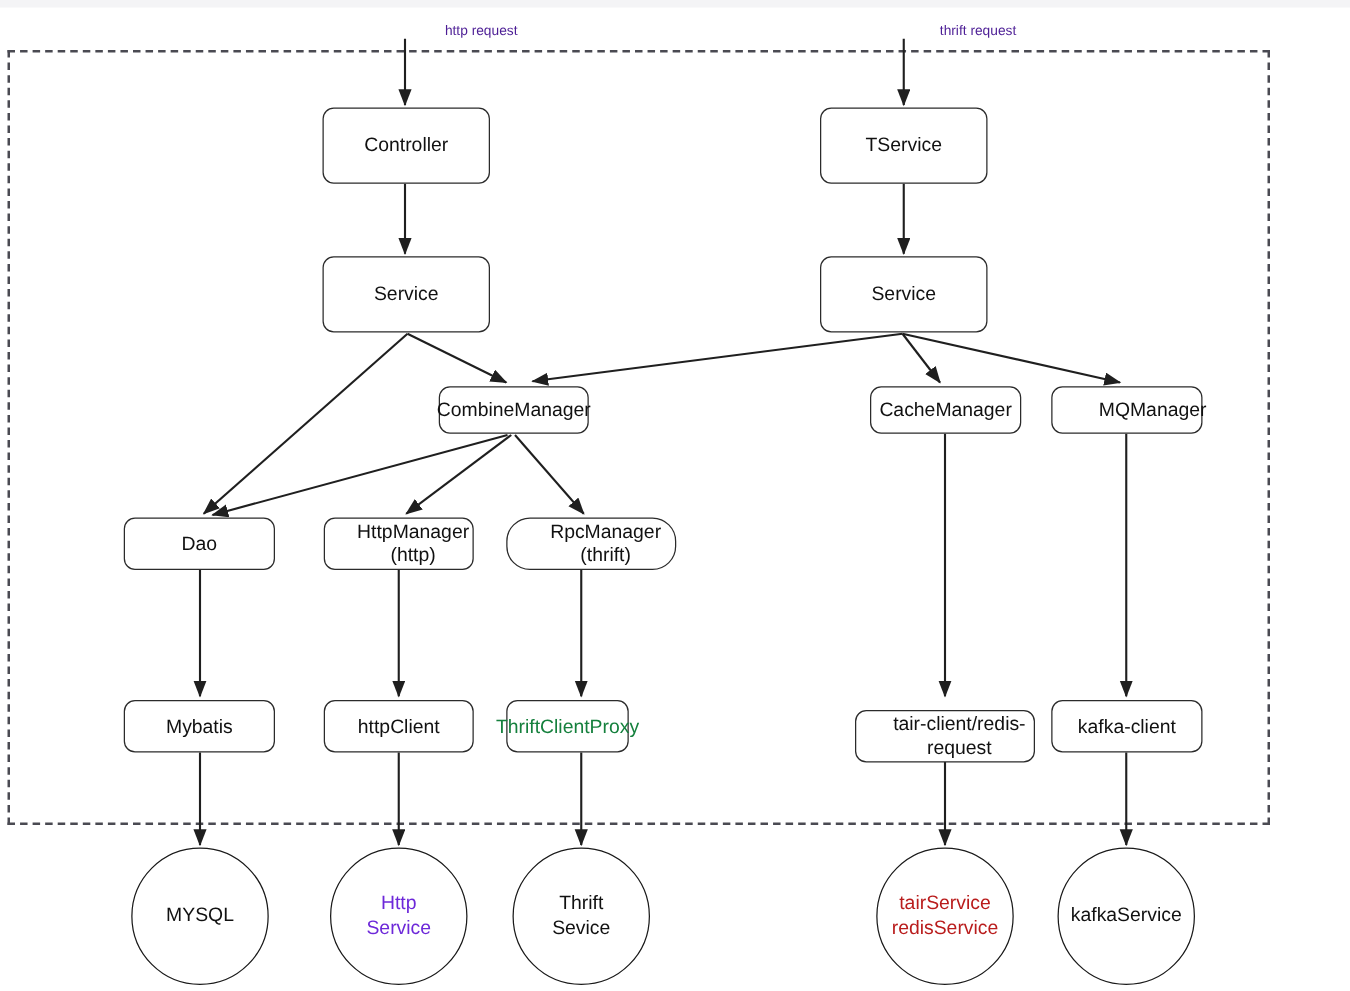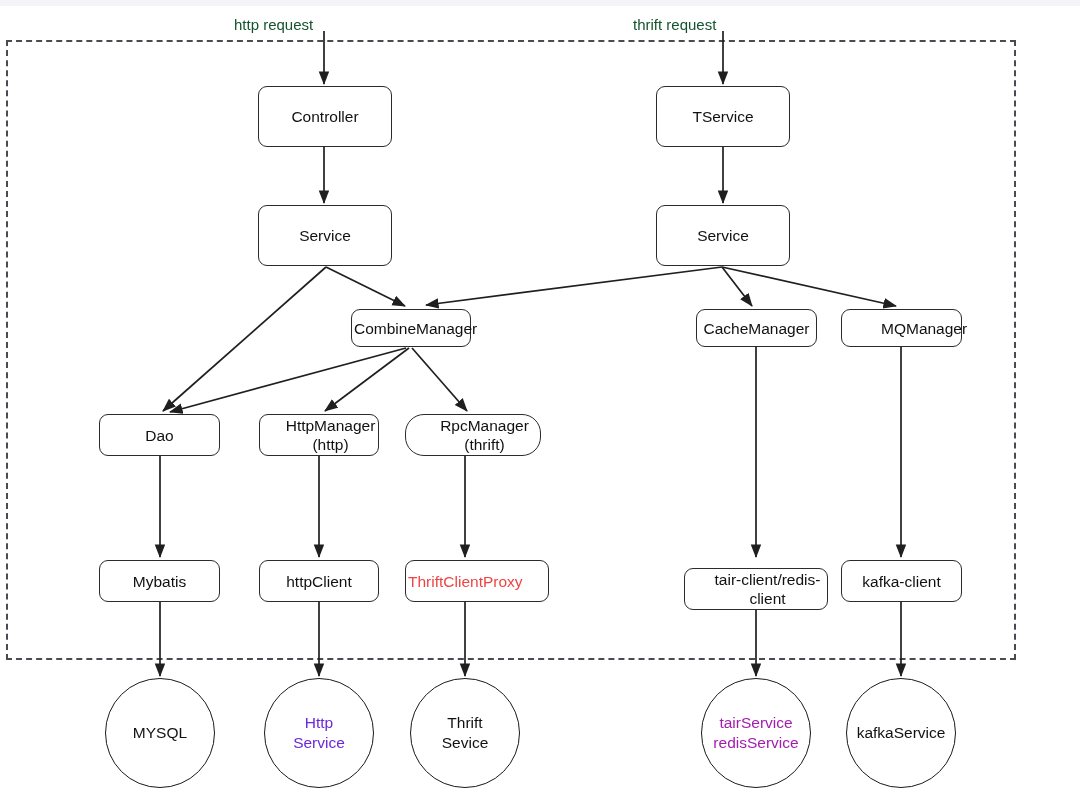--- a/index.html
+++ b/index.html
@@ -34,20 +34,21 @@
   }
   .node {
     position: absolute;
     box-sizing: border-box;
     border: 1.6px solid #2b2b2b;
     border-radius: 9px;
     background: #ffffff;
     color: #111111;
     display: flex;
     align-items: center;
+    justify-content: center;
     text-align: center;
     font-size: 15.5px;
     line-height: 19px;
     white-space: nowrap;
   }
   .node.wrap {
     white-space: normal;
     padding-left: 23px;
   }
   .node .label {
@@ -69,24 +70,24 @@
     color: #111111;
     display: flex;
     align-items: center;
     justify-content: center;
     text-align: center;
     font-size: 15.5px;
     line-height: 20px;
   }
   .ext-label {
     position: absolute;
-    font-size: 15px;
+    font-size: 11px;
     line-height: 18px;
-    color: #14532d;
-    text-align: left;
+    color: #4c1d95;
+    text-align: right;
     white-space: nowrap;
   }
   .watermark {
     position: absolute;
     font-size: 17px;
     color: #c3c3c8;
     letter-spacing: 1px;
     white-space: nowrap;
     font-family: "DejaVu Sans", sans-serif;
   }
@@ -181,27 +182,27 @@
           <span style="display: block;">RpcManager</span>
           <span style="display: block;">(thrift)</span>
         </span>
       </div>
       <div class="node" style="left: 99px; top: 560px; width: 121px; height: 42px; border-color: rgb(43, 43, 43); color: rgb(17, 17, 17);">
         <span class="label">Mybatis</span>
       </div>
       <div class="node" style="left: 259px; top: 560px; width: 120px; height: 42px; border-color: rgb(43, 43, 43); color: rgb(17, 17, 17);">
         <span class="label">httpClient</span>
       </div>
-      <div class="node overflow" style="left: 405px; top: 560px; width: 144px; height: 42px; border-color: rgb(43, 43, 43); color: #ef4444;">
+      <div class="node overflow" style="left: 405px; top: 560px; width: 98px; height: 42px; border-color: rgb(43, 43, 43); color: #15803d;">
         <span class="label">ThriftClientProxy</span>
       </div>
       <div class="node wrap" style="left: 684px; top: 568px; width: 144px; height: 42px; border-color: rgb(43, 43, 43); color: rgb(17, 17, 17);">
         <span class="label">
           <span style="display: block;">tair-client/redis-</span>
-          <span style="display: block;">client</span>
+          <span style="display: block;">request</span>
         </span>
       </div>
       <div class="node" style="left: 841px; top: 560px; width: 121px; height: 42px; border-color: rgb(43, 43, 43); color: rgb(17, 17, 17);">
         <span class="label">kafka-client</span>
       </div>
     </div>
 
   <div id="circle-group">
       <div class="circle" style="left: 105px; top: 678px; width: 110px; height: 110px; color: rgb(17, 17, 17);">
         <span>
@@ -213,21 +214,21 @@
           <span style="display: block;">Http</span>
           <span style="display: block;">Service</span>
         </span>
       </div>
       <div class="circle" style="left: 410px; top: 678px; width: 110px; height: 110px; color: rgb(17, 17, 17);">
         <span>
           <span style="display: block;">Thrift</span>
           <span style="display: block;">Sevice</span>
         </span>
       </div>
-      <div class="circle" style="left: 701px; top: 678px; width: 110px; height: 110px; color: #a21caf;">
+      <div class="circle" style="left: 701px; top: 678px; width: 110px; height: 110px; color: #b91c1c;">
         <span>
           <span style="display: block;">tairService</span>
           <span style="display: block;">redisService</span>
         </span>
       </div>
       <div class="circle" style="left: 846px; top: 678px; width: 110px; height: 110px; color: rgb(17, 17, 17);">
         <span>
           <span style="display: block;">kafkaService</span>
         </span>
       </div>

